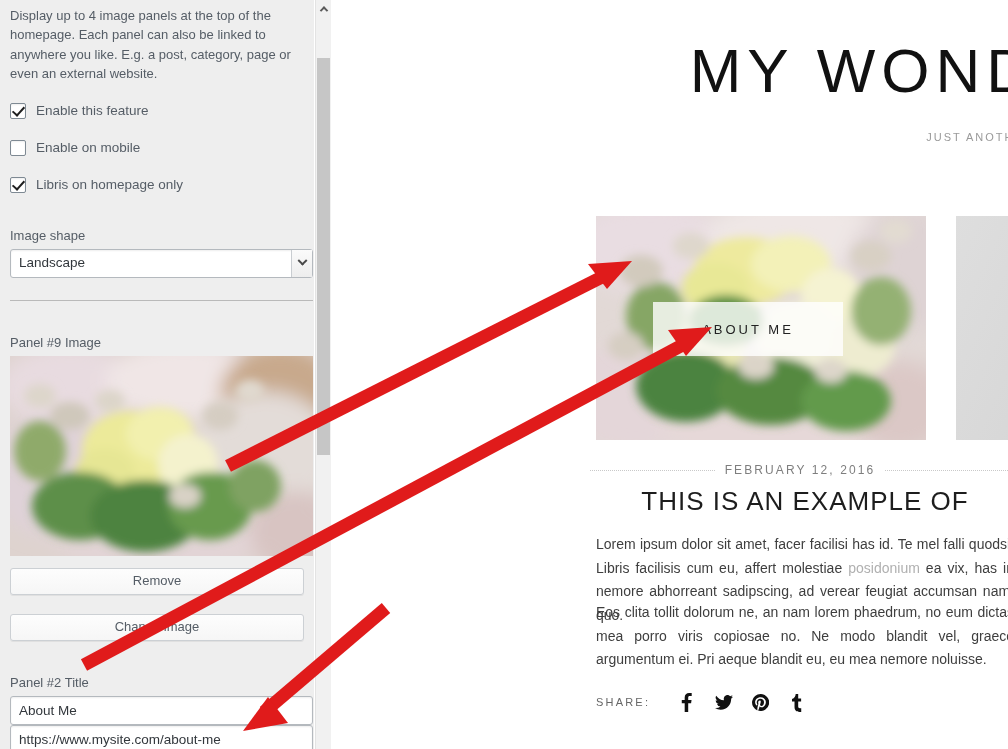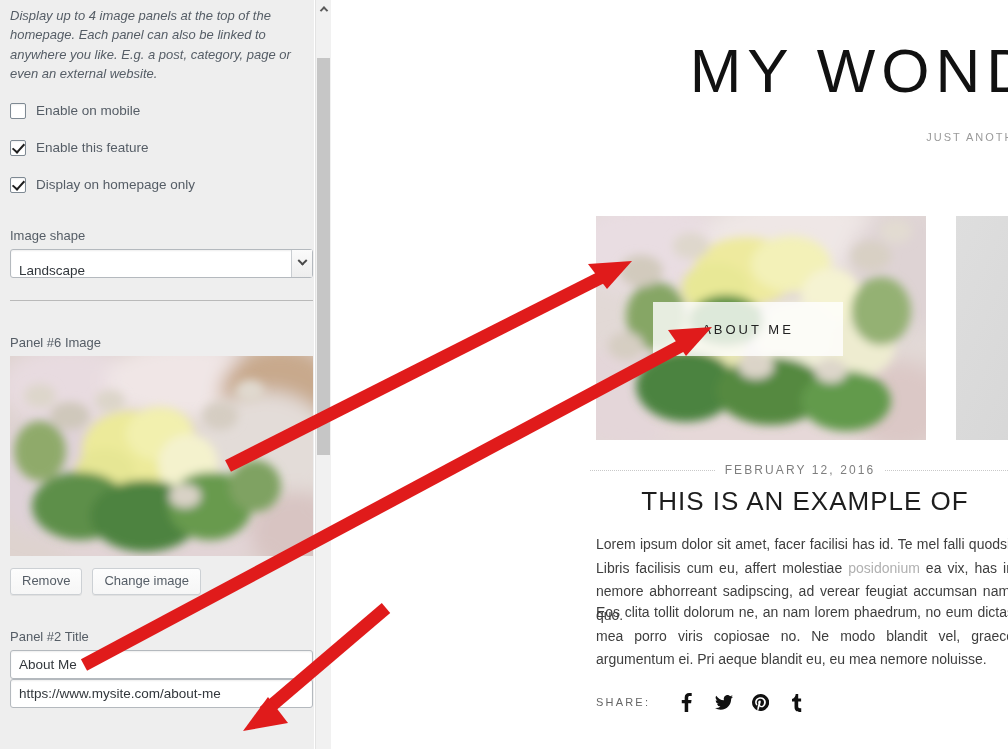--- a/index.html
+++ b/index.html
@@ -20,21 +20,20 @@
     overflow: hidden;
   }
   .sb-inner { padding: 0 10px; }
 
   .sb-desc {
     color: #555d66;
     font-size: 13px;
     line-height: 19.3px;
     margin: 6px 0 0 0;
     padding: 0 2px 0 0;
-    font-style: italic;
   }
 
   .cb-row {
     display: flex; align-items: center;
     margin-top: 19px;
     height: 18px;
   }
   .cb-box {
     width: 16px; height: 16px;
     border: 1px solid #7e8993;
@@ -71,21 +70,21 @@
   .sb-select {
     position: relative;
     width: 303px; height: 29px;
     background: #fff;
     border: 1px solid #b4b9be;
     border-radius: 3px;
     box-shadow: 0 1px 2px rgba(0,0,0,.07) inset;
   }
   .sb-select .val {
     position: absolute; left: 8px; top: 5px;
-    font-size: 13.5px; color: #32373c; margin-top: 8px;
+    font-size: 13.5px; color: #32373c;
   }
   .sb-select .arrowbox {
     position: absolute; right: 0; top: 0;
     width: 21px; height: 27px;
     background: linear-gradient(#fbfbfb,#ededed);
     border-left: 1px solid #c9cdd1;
     display: flex; align-items: center; justify-content: center;
   }
   .chev {
     width: 7px; height: 7px;
@@ -102,21 +101,21 @@
   }
 
   .panel-img {
     width: 303px; height: 200px;
     margin-top: 6px;
     overflow: hidden;
     position: relative;
     background: #d9cfc9;
   }
 
-  .btn-row { margin-top: 12px; display: flex; gap: 10px; }
+  .btn-row { margin-top: 12px; display: flex; gap: 19px; flex-direction: column; }
   .sb-btn {
     font-size: 13px;
     color: #555d66;
     background: linear-gradient(#fdfdfd,#f6f6f6);
     border: 1px solid #ccd0d4;
     border-radius: 3px;
     padding: 5px 11px 6px 11px;
     line-height: 14px;
     box-shadow: 0 1px 0 rgba(0,0,0,.06);
     cursor: pointer;
@@ -287,46 +286,46 @@
 <body>
 
 <div id="root">
 
   <div id="sidebar">
     <div class="sb-inner">
 
       <p class="sb-desc">Display up to 4 image panels at the top of the homepage. Each panel can also be linked to anywhere you like. E.g. a post, category, page or even an external website.</p>
 
       <div class="cb-row">
+        <span class="cb-box checked"></span>
+        <span class="cb-label">Enable this feature</span>
+      </div>
+
+      <div class="cb-row">
         <span class="cb-box"></span>
         <span class="cb-label">Enable on mobile</span>
       </div>
 
       <div class="cb-row">
         <span class="cb-box checked"></span>
-        <span class="cb-label">Enable this feature</span>
-      </div>
-
-      <div class="cb-row">
-        <span class="cb-box checked"></span>
-        <span class="cb-label">Display on homepage only</span>
+        <span class="cb-label">Libris on homepage only</span>
       </div>
 
       <div class="sb-field-label">Image shape</div>
 
       <div class="sb-select">
         <span class="val">Landscape</span>
         <span class="arrowbox">
             <span class="chev"></span>
           </span>
       </div>
 
       <div class="sb-divider"></div>
 
-      <div class="sb-field-label">Panel #6 Image</div>
+      <div class="sb-field-label">Panel #9 Image</div>
 
       <div class="panel-img">
         <svg width="303" height="200" viewBox="0 0 303 200" preserveAspectRatio="none">
           <defs>
             <filter id="bl1">
                 <feGaussianBlur stdDeviation="9"></feGaussianBlur>
               </filter>
             <filter id="bl2">
                 <feGaussianBlur stdDeviation="5"></feGaussianBlur>
               </filter>

